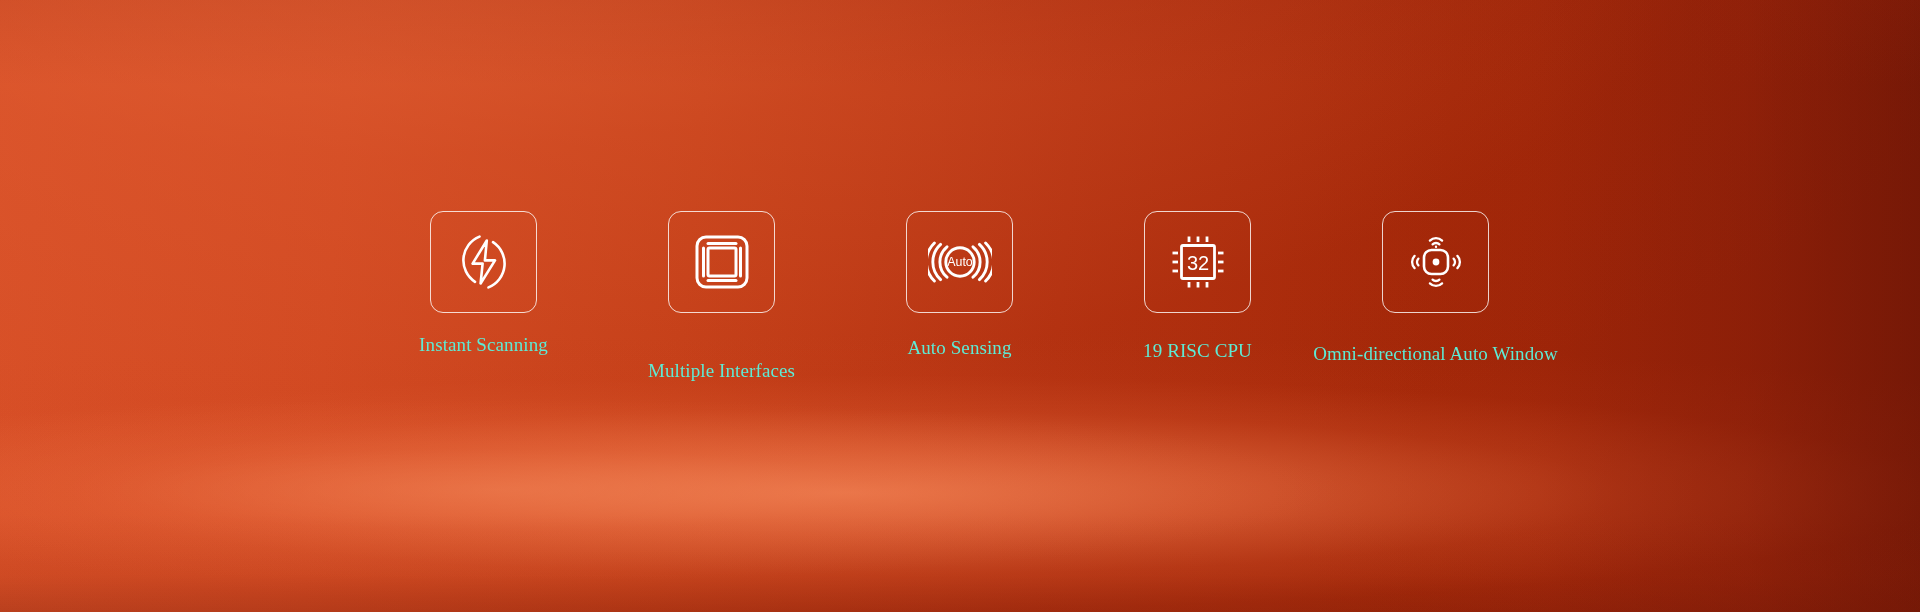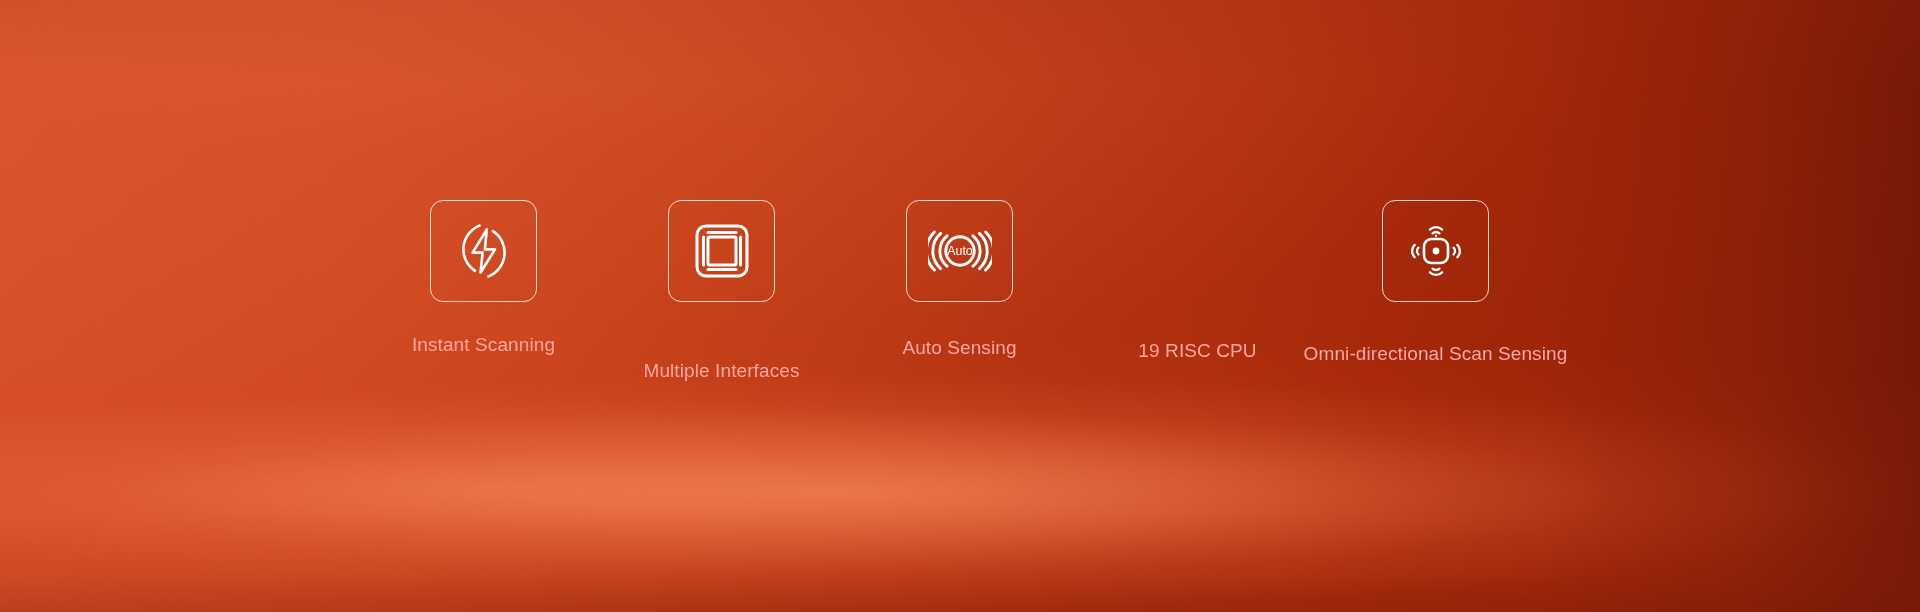--- a/index.html
+++ b/index.html
@@ -88,38 +88,39 @@
   }
   .feature {
     position: absolute;
     top: 195px;
     width: 240px;
     text-align: center;
   }
   .feature-box {
     width: 107px;
     height: 102px;
-    margin: 5px auto;
+    margin: 16px auto;
     border: 1.2px solid rgba(255,255,255,0.80);
     border-radius: 13px;
     box-sizing: border-box;
     display: flex;
     align-items: center;
     justify-content: center;
   }
   .feature-box svg {
     display: block;
   }
   .feature-label {
-    color: #fca5a5;
+    color: #5eead4;
     font-size: 19px;
     font-weight: 400;
     letter-spacing: 0.1px;
     white-space: nowrap;
     line-height: 1;
+    font-family: Liberation Serif, serif;
   }
 </style>
 </head>
 <body>
 
 <div id="stage" style="width: 1920px; height: 612px;">
 
   <div class="bg-layer bg-base"></div>
   <div class="bg-layer bg-topglow"></div>
   <div class="bg-layer bg-floorband"></div>
@@ -173,20 +174,42 @@
               <path d="M57.6 7.0 A26.6 26.6 0 0 1 57.6 45.0"></path>
             </g>
             <text x="32" y="26" fill="#ffffff" font-size="12.4" font-family="Liberation Sans, sans-serif" text-anchor="middle" dominant-baseline="central">Auto</text>
           </svg>
         </span>
       </div>
     <div class="feature-label" style="position: absolute; left: 0px; width: 100%; top: 143px;">Auto Sensing</div>
       </div>
 
     <div class="feature" style="width: 240px; left: 1077.5px;">
+      <div class="feature-box">
+        <span>
+          <svg width="60" height="60" viewBox="0 0 60 60" fill="none">
+            <rect x="13.5" y="13.5" width="33" height="33" rx="1.5" stroke="#ffffff" stroke-width="2.8"></rect>
+            <g stroke="#ffffff" stroke-width="2.8" stroke-linecap="butt">
+              <path d="M21 4.5 L21 10"></path>
+                <path d="M30 4.5 L30 10"></path>
+                <path d="M39 4.5 L39 10"></path>
+              <path d="M21 50 L21 55.5"></path>
+                <path d="M30 50 L30 55.5"></path>
+                <path d="M39 50 L39 55.5"></path>
+              <path d="M4.5 21 L10 21"></path>
+                <path d="M4.5 30 L10 30"></path>
+                <path d="M4.5 39 L10 39"></path>
+              <path d="M50 21 L55.5 21"></path>
+                <path d="M50 30 L55.5 30"></path>
+                <path d="M50 39 L55.5 39"></path>
+            </g>
+            <text x="30" y="31" fill="#ffffff" font-size="20" font-family="Liberation Sans, sans-serif" text-anchor="middle" dominant-baseline="central">32</text>
+          </svg>
+        </span>
+      </div>
     <div class="feature-label" style="position: absolute; left: 0px; width: 100%; top: 146px;">19 RISC CPU</div>
       </div>
 
     <div class="feature" style="width: 320px; left: 1275.5px;">
       <div class="feature-box">
         <span>
           <svg width="62" height="62" viewBox="0 0 62 62" fill="none" stroke="#ffffff" stroke-linecap="round">
             <rect x="19" y="19" width="24" height="24" rx="7.5" stroke-width="2.6"></rect>
             <circle cx="31" cy="31" r="3.4" fill="#ffffff" stroke="none"></circle>
 
@@ -201,17 +224,17 @@
 
               <path d="M13.4 27.6 A4.8 4.8 0 0 0 13.4 34.4"></path>
               <path d="M9.6 24.9 A8.7 8.7 0 0 0 9.6 37.1"></path>
 
               <path d="M48.6 27.6 A4.8 4.8 0 0 1 48.6 34.4"></path>
               <path d="M52.4 24.9 A8.7 8.7 0 0 1 52.4 37.1"></path>
             </g>
           </svg>
         </span>
       </div>
-    <div class="feature-label" style="position: absolute; left: 0px; width: 100%; top: 149px;">Omni-directional Scan Sensing</div>
+    <div class="feature-label" style="position: absolute; left: 0px; width: 100%; top: 149px;">Omni-directional Auto Window</div>
       </div>
 
   </div>
 </div>
 
 </body></html>

